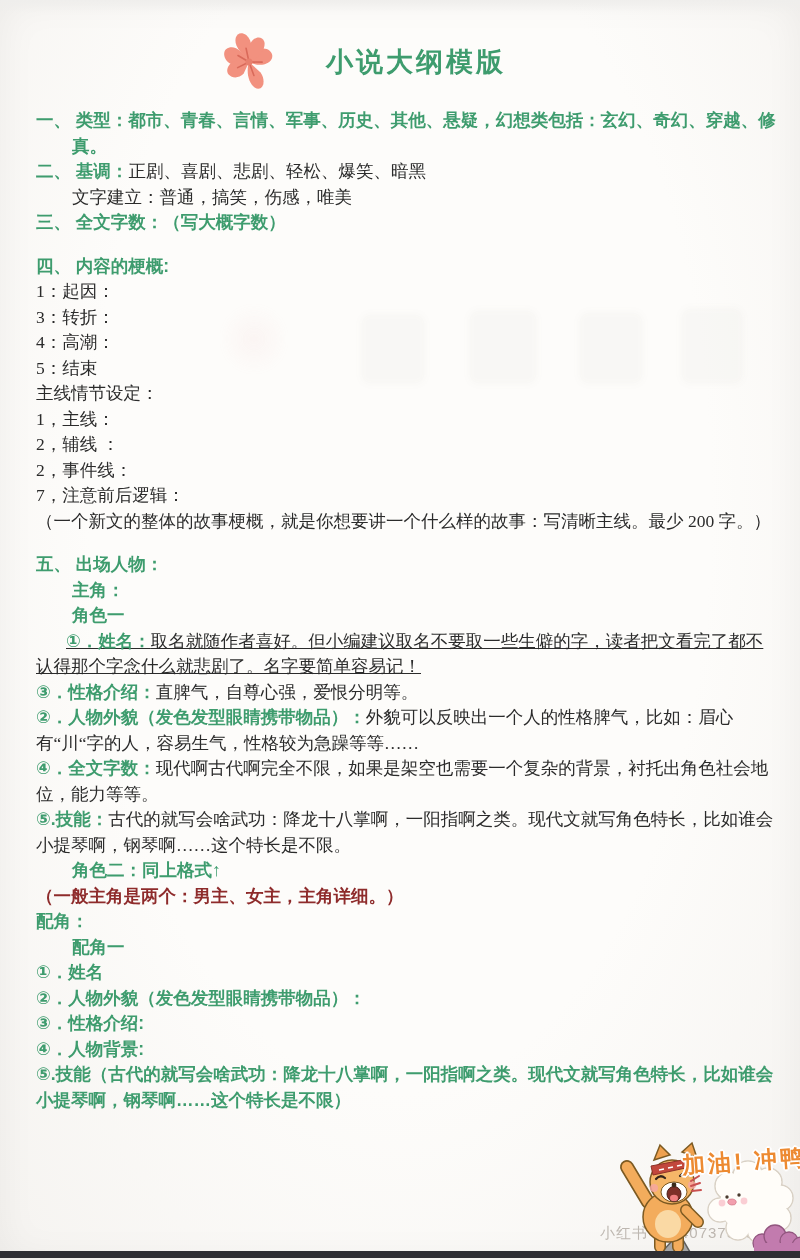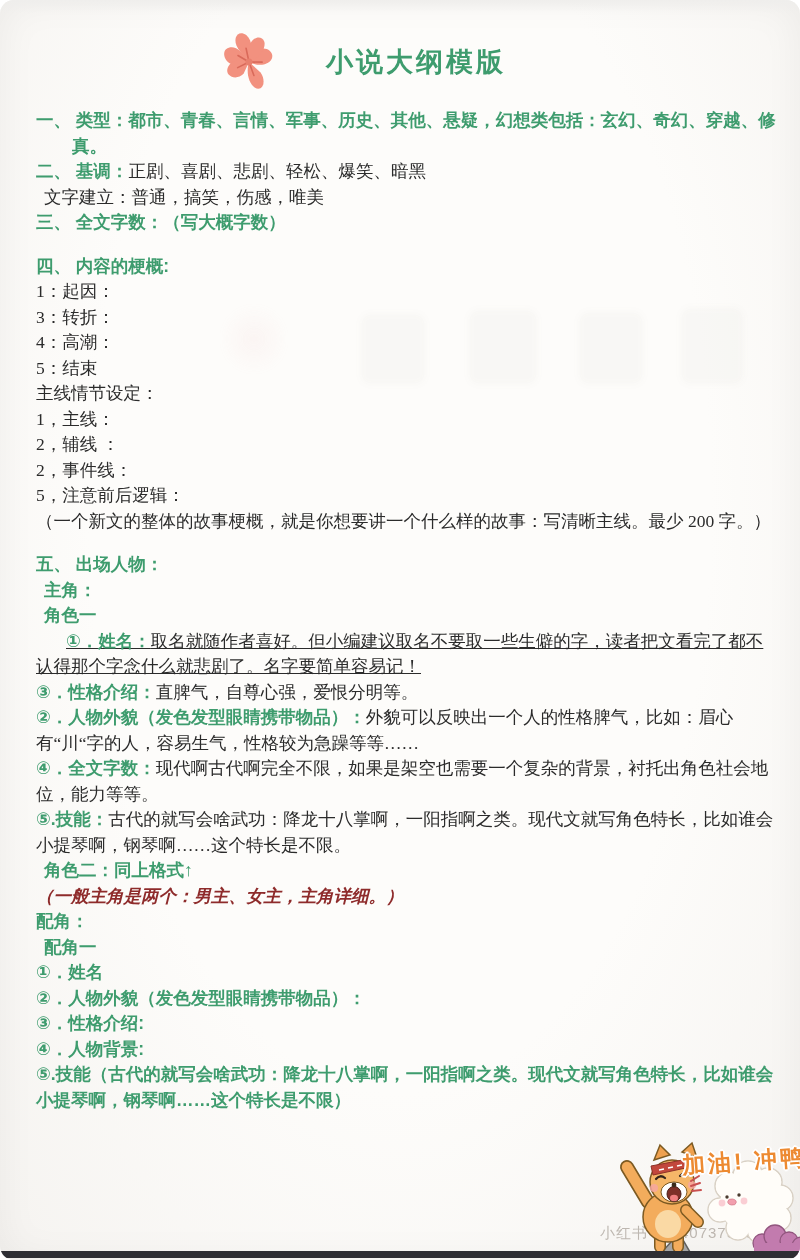--- a/index.html
+++ b/index.html
@@ -1,34 +1,34 @@
 <!DOCTYPE html>
 <html><head>
 <meta charset="utf-8">
 <style>
   html,body{margin:0;padding:0;}
   body{width:800px;height:1260px;font-family:"Liberation Serif","DejaVu Serif",serif;}
   .page{position:relative;width:800px;height:1260px;overflow:hidden;
     background:radial-gradient(ellipse at 50% 40%, #fdfcfa 55%, #f5f3f0 100%);
-    box-shadow:inset 0 0 40px rgba(0,0,0,.05);border-radius:14px;}
+    box-shadow:inset 0 0 40px rgba(0,0,0,.05);}
   .top-strip{position:absolute;top:0;left:0;right:0;height:13px;
     background:linear-gradient(to bottom,#efeeec,rgba(250,250,248,0));}
   .header-row{position:relative;display:flex;align-items:center;justify-content:center;
     gap:46px;padding-top:22px;height:80px;transform:translateX(-38px);}
   .doc-title{font-family:"Liberation Sans","DejaVu Sans",sans-serif;font-weight:700;
     font-size:27px;letter-spacing:3px;color:var(--green);}
   .flower{width:62px;height:76px;transform:rotate(-8deg);}
   .doc-lines{position:relative;margin-top:6px;z-index:2;}
   .line{margin:0;padding:0 24px 0 36px;font-size:17.5px;line-height:25.5px;color:var(--ink);}
   .line.hang{padding-left:72px;padding-right:12px;text-indent:-36px;}
-  .line.ind{padding-left:44px;}
+  .line.ind{padding-left:72px;}
   .line.pfirst{text-indent:30px;text-decoration:underline;}
   .line.spacer{height:18px;}
   .seg-g{color:var(--green);font-weight:700;font-family:"Liberation Sans","DejaVu Sans",sans-serif;}
-  .seg-r{color:var(--red);font-weight:700;font-family:"Liberation Sans","DejaVu Sans",sans-serif;font-style:italic;}
+  .seg-r{color:var(--red);font-weight:700;font-family:"Liberation Sans","DejaVu Sans",sans-serif;}
   .seg-k{color:var(--ink);}
   .ghost-wm{position:absolute;left:210px;top:295px;width:560px;height:118px;z-index:1;
     filter:blur(3px);opacity:.55;pointer-events:none;}
   .ghost-blob{position:absolute;background:rgba(120,115,110,.06);border-radius:10px;}
   .ghost-flower{position:absolute;left:12px;top:6px;width:64px;height:76px;
     background:radial-gradient(circle,rgba(235,190,190,.22),rgba(235,190,190,0) 70%);border-radius:50%;}
   .cheer{position:absolute;right:-6px;top:1146px;z-index:4;white-space:nowrap;
     font-family:"Liberation Sans","DejaVu Sans",sans-serif;font-weight:700;font-size:23px;
     letter-spacing:3px;color:var(--cheer);transform:rotate(-4deg);
     text-shadow:-2px 0 0 #fff,2px 0 0 #fff,0 -2px 0 #fff,0 2px 0 #fff,
@@ -83,21 +83,21 @@
       <p class="line spacer"></p>
       <p class="line hang"><span class="seg-g">四、 内容的梗概:</span></p>
       <p class="line"><span class="seg-k">1：起因：</span></p>
       <p class="line"><span class="seg-k">3：转折：</span></p>
       <p class="line"><span class="seg-k">4：高潮：</span></p>
       <p class="line"><span class="seg-k">5：结束</span></p>
       <p class="line"><span class="seg-k">主线情节设定：</span></p>
       <p class="line"><span class="seg-k">1，主线：</span></p>
       <p class="line"><span class="seg-k">2，辅线 ：</span></p>
       <p class="line"><span class="seg-k">2，事件线：</span></p>
-      <p class="line"><span class="seg-k">5，注意前后逻辑：</span></p>
+      <p class="line"><span class="seg-k">7，注意前后逻辑：</span></p>
       <p class="line"><span class="seg-k">（一个新文的整体的故事梗概，就是你想要讲一个什么样的故事：写清晰主线。最少 200 字。）</span></p>
       <p class="line spacer"></p>
       <p class="line hang"><span class="seg-g">五、 出场人物：</span></p>
       <p class="line ind"><span class="seg-g">主角：</span></p>
       <p class="line ind"><span class="seg-g">角色一</span></p>
       <p class="line pfirst"><span class="seg-g">①．姓名：</span><span class="seg-k">取名就随作者喜好。但小编建议取名不要取一些生僻的字，读者把文看完了都不认得那个字念什么就悲剧了。名字要简单容易记！</span></p>
       <p class="line"><span class="seg-g">③．性格介绍：</span><span class="seg-k">直脾气，自尊心强，爱恨分明等。</span></p>
       <p class="line"><span class="seg-g">②．人物外貌（发色发型眼睛携带物品）：</span><span class="seg-k">外貌可以反映出一个人的性格脾气，比如：眉心有“川“字的人，容易生气，性格较为急躁等等……</span></p>
       <p class="line"><span class="seg-g">④．全文字数：</span><span class="seg-k">现代啊古代啊完全不限，如果是架空也需要一个复杂的背景，衬托出角色社会地位，能力等等。</span></p>
       <p class="line"><span class="seg-g">⑤.技能：</span><span class="seg-k">古代的就写会啥武功：降龙十八掌啊，一阳指啊之类。现代文就写角色特长，比如谁会小提琴啊，钢琴啊……这个特长是不限。</span></p>

